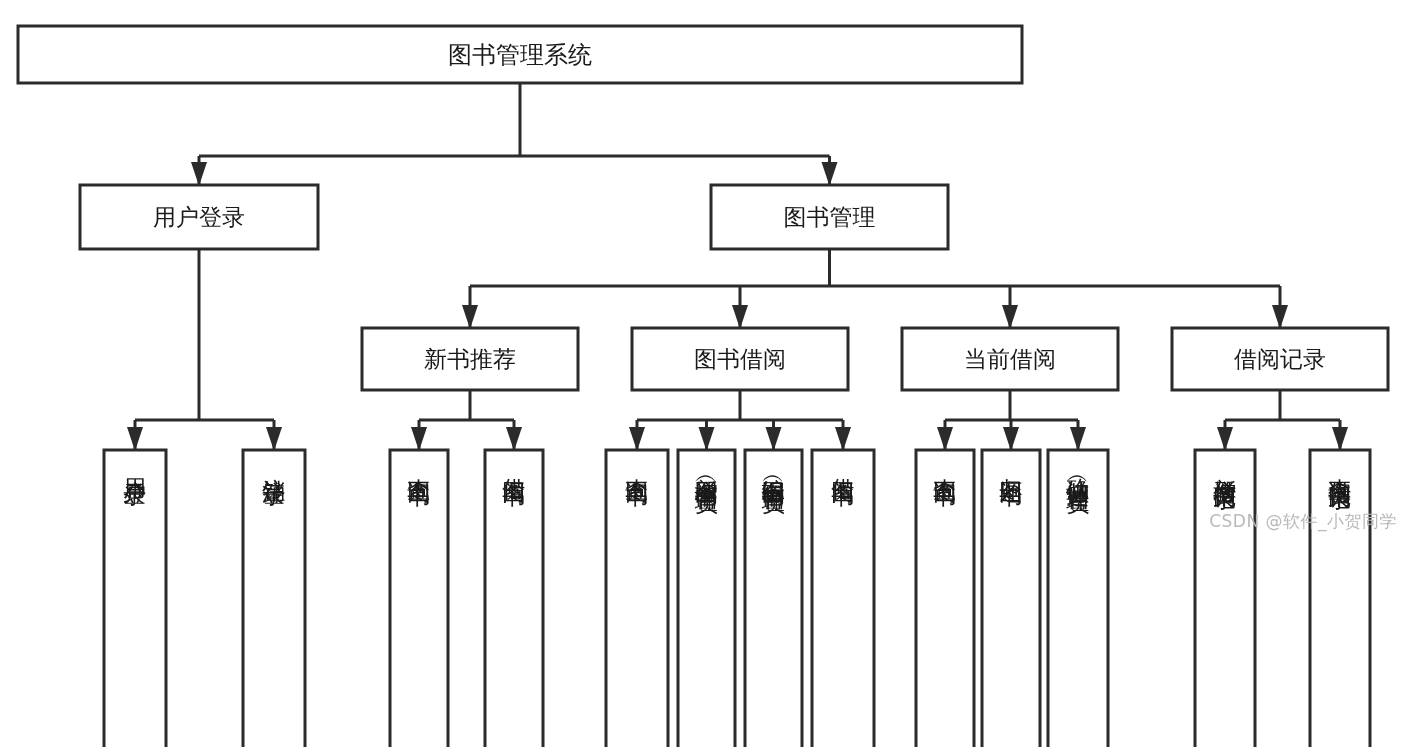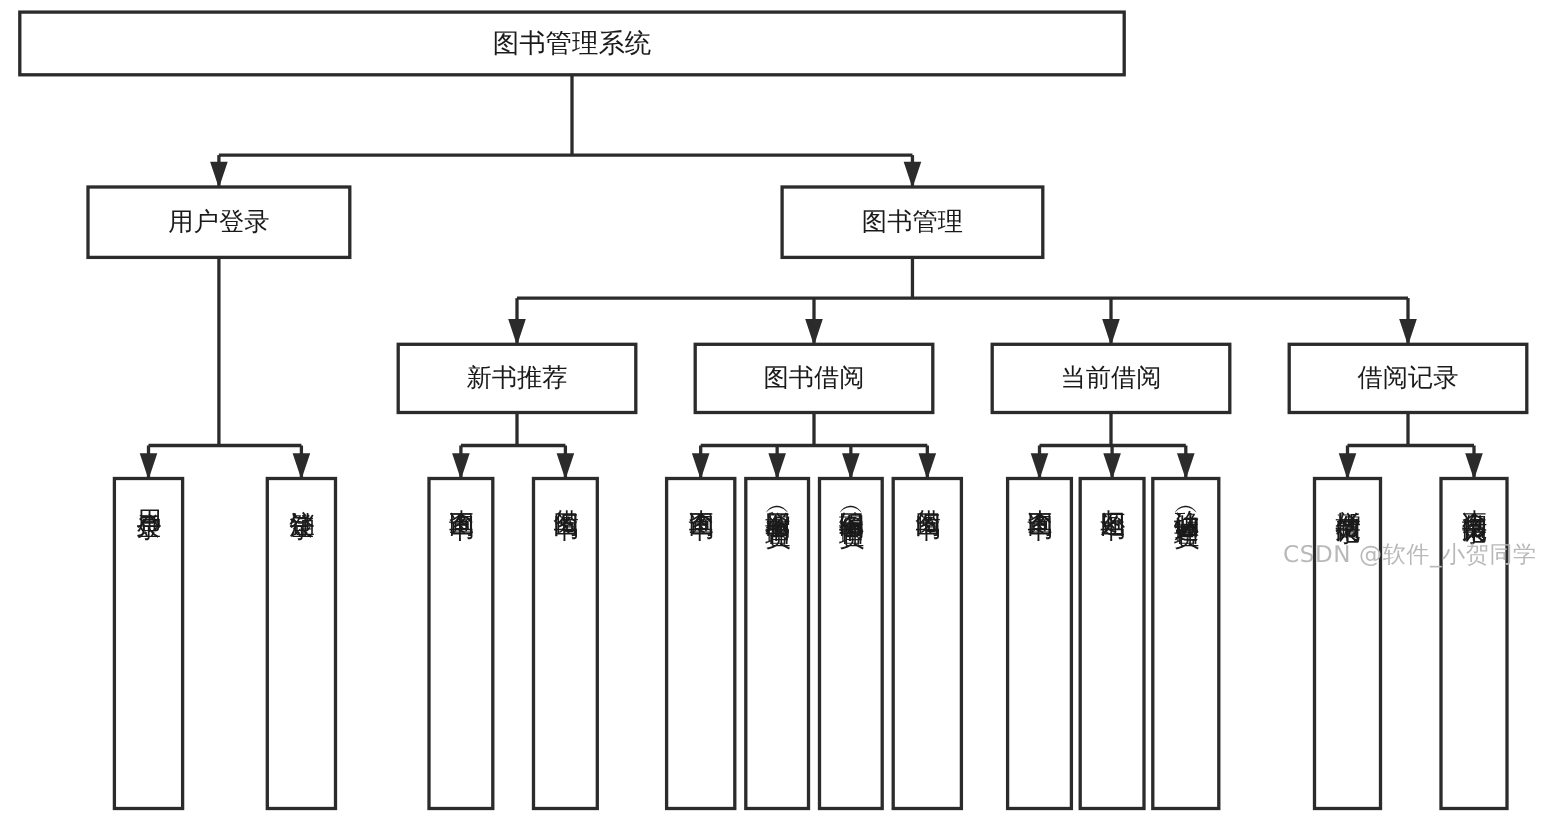--- a/index.html
+++ b/index.html
@@ -12,20 +12,21 @@
     width: 1405px;
     height: 747px;
     font-family: "DejaVu Sans", "Liberation Sans", sans-serif;
     overflow: hidden;
     position: relative;
   }
   #diagram-root {
     position: relative;
     width: 1405px;
     height: 524px;
+    margin-top: 15px;
   }
   svg.diagram-canvas {
     position: absolute;
     top: 0;
     left: 0;
     width: 1405px;
     height: 747px;
     display: block;
   }
   .node-box {
@@ -81,21 +82,21 @@
     letter-spacing: 2px;
     color: #1a1a1a;
     white-space: nowrap;
     text-align: center;
   }
   .watermark {
     position: absolute;
     right: 8px;
     bottom: 6px;
     font-family: "DejaVu Sans", "Liberation Sans", sans-serif;
-    font-size: 21px;
+    font-size: 17px;
     color: #b9b9b9;
     letter-spacing: 0.5px;
     white-space: nowrap;
   }
 </style>
 </head>
 <body>
 
 <div id="diagram-root">
 

